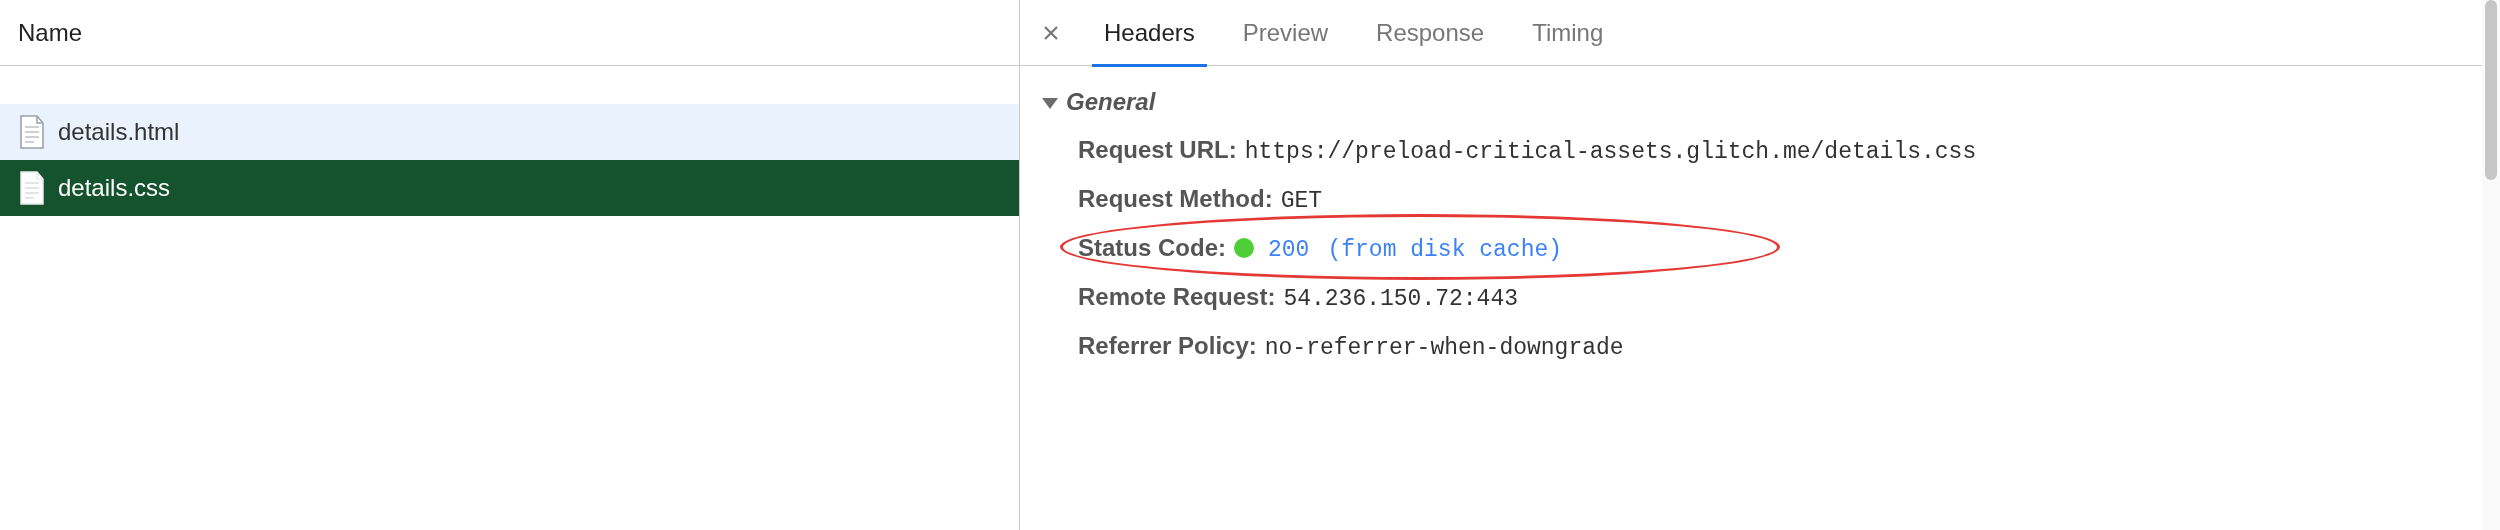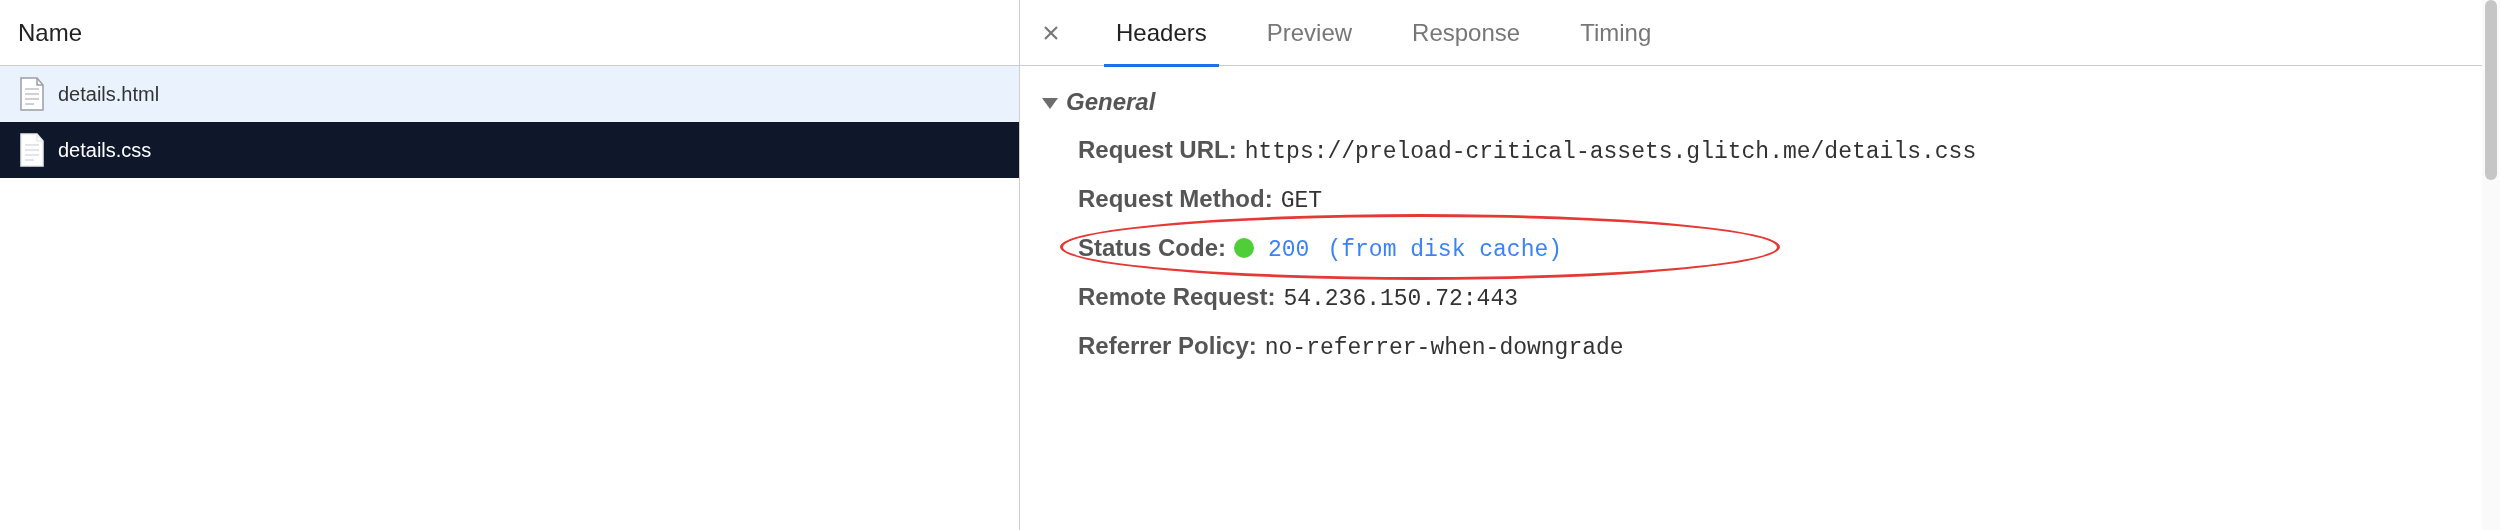--- a/index.html
+++ b/index.html
@@ -16,64 +16,65 @@
       display: flex;
       width: 100%;
       height: 100%;
     }
     
     .left-panel {
       width: 1020px;
       border-right: 1px solid #ccc;
       display: flex;
       flex-direction: column;
+      gap: 38px;
     }
     .left-header {
       height: 66px;
       border-bottom: 1px solid #ccc;
       display: flex;
       align-items: center;
       padding: 0 18px;
       font-size: 24px;
       color: #222;
     }
     .file-list {
       flex: 1;
       overflow: auto;
     }
     .file-row {
       height: 56px;
       display: flex;
       align-items: center;
       padding: 4px 18px;
       gap: 12px;
-      font-size: 20px;
+      font-size: 24px;
       cursor: default;
     }
     .file-row.alt { background: #e9f2fd; }
-    .file-row.selected { background: #0f172a; color: #fff; }
+    .file-row.selected { background: #14532d; color: #fff; }
     .file-icon {
       width: 28px;
       height: 34px;
       flex: 0 0 auto;
     }
     
     .right-panel {
       flex: 1;
       display: flex;
       flex-direction: column;
       position: relative;
     }
     .tab-bar {
       height: 66px;
       border-bottom: 1px solid #ccc;
       display: flex;
       align-items: center;
       padding: 0 14px;
-      gap: 16px;
+      gap: 4px;
       font-size: 24px;
       color: #666;
       background: #fff;
     }
     .close-icon {
       width: 34px;
       height: 34px;
       display: flex;
       align-items: center;
       justify-content: center;

